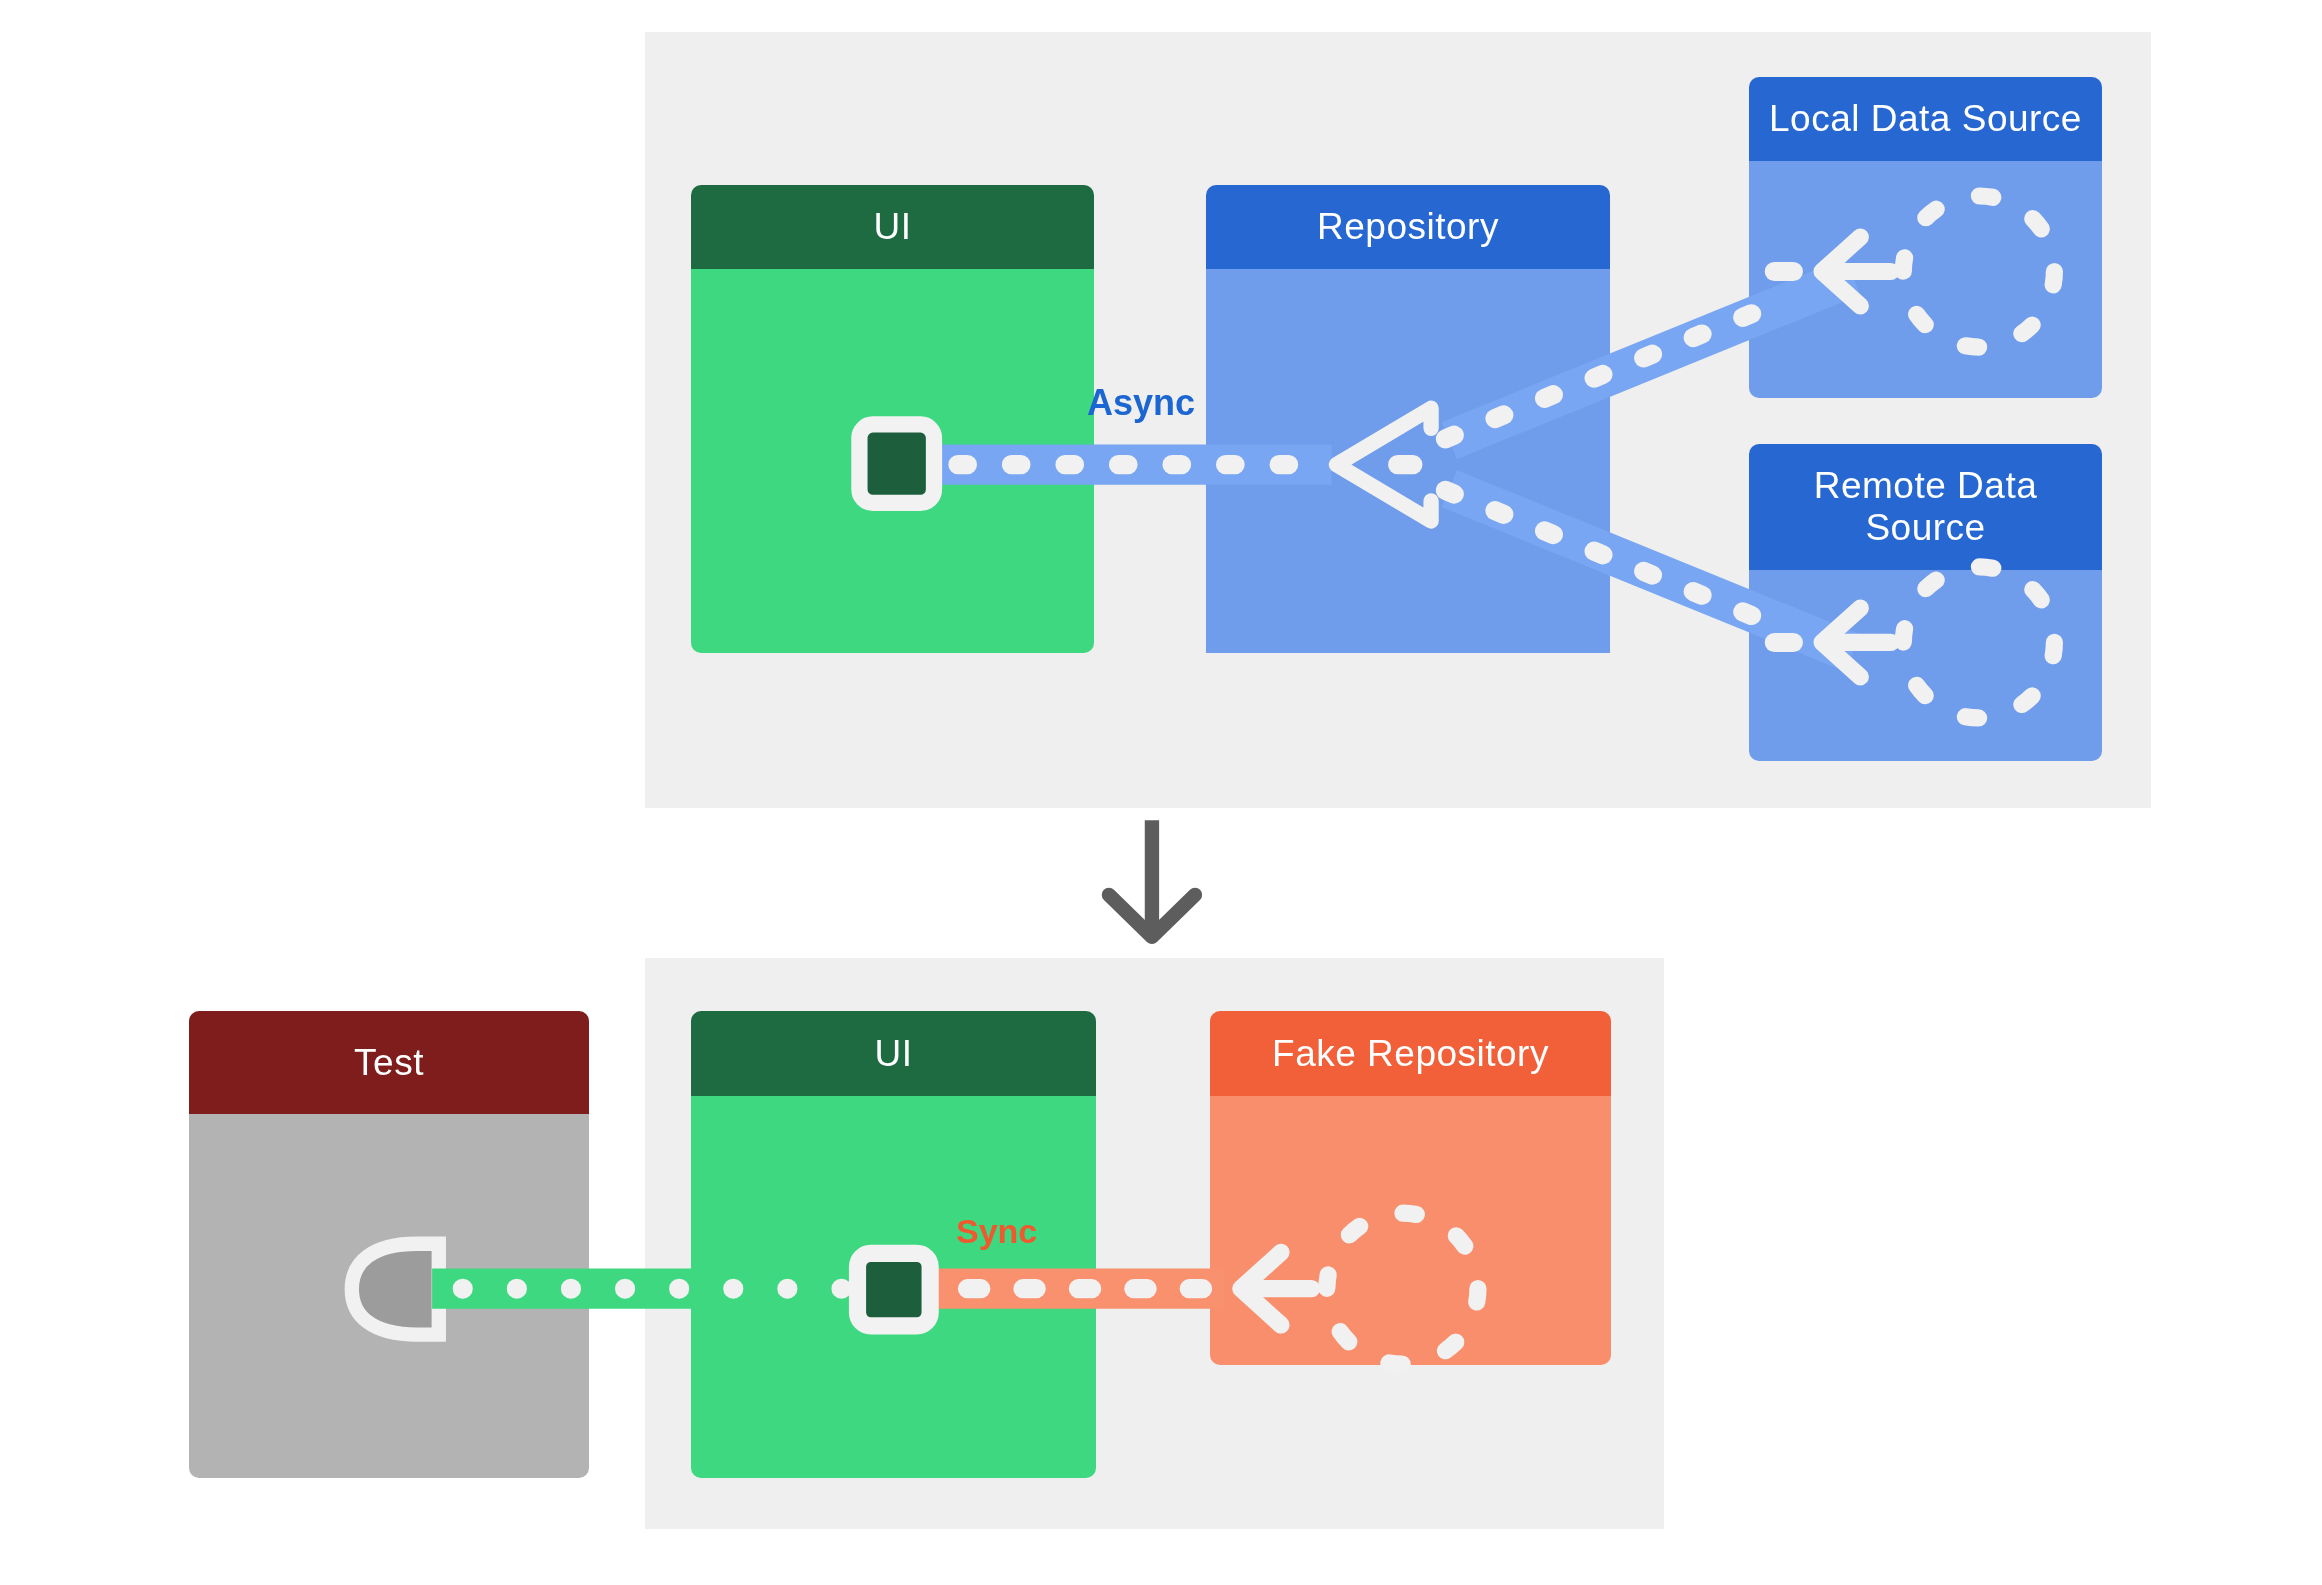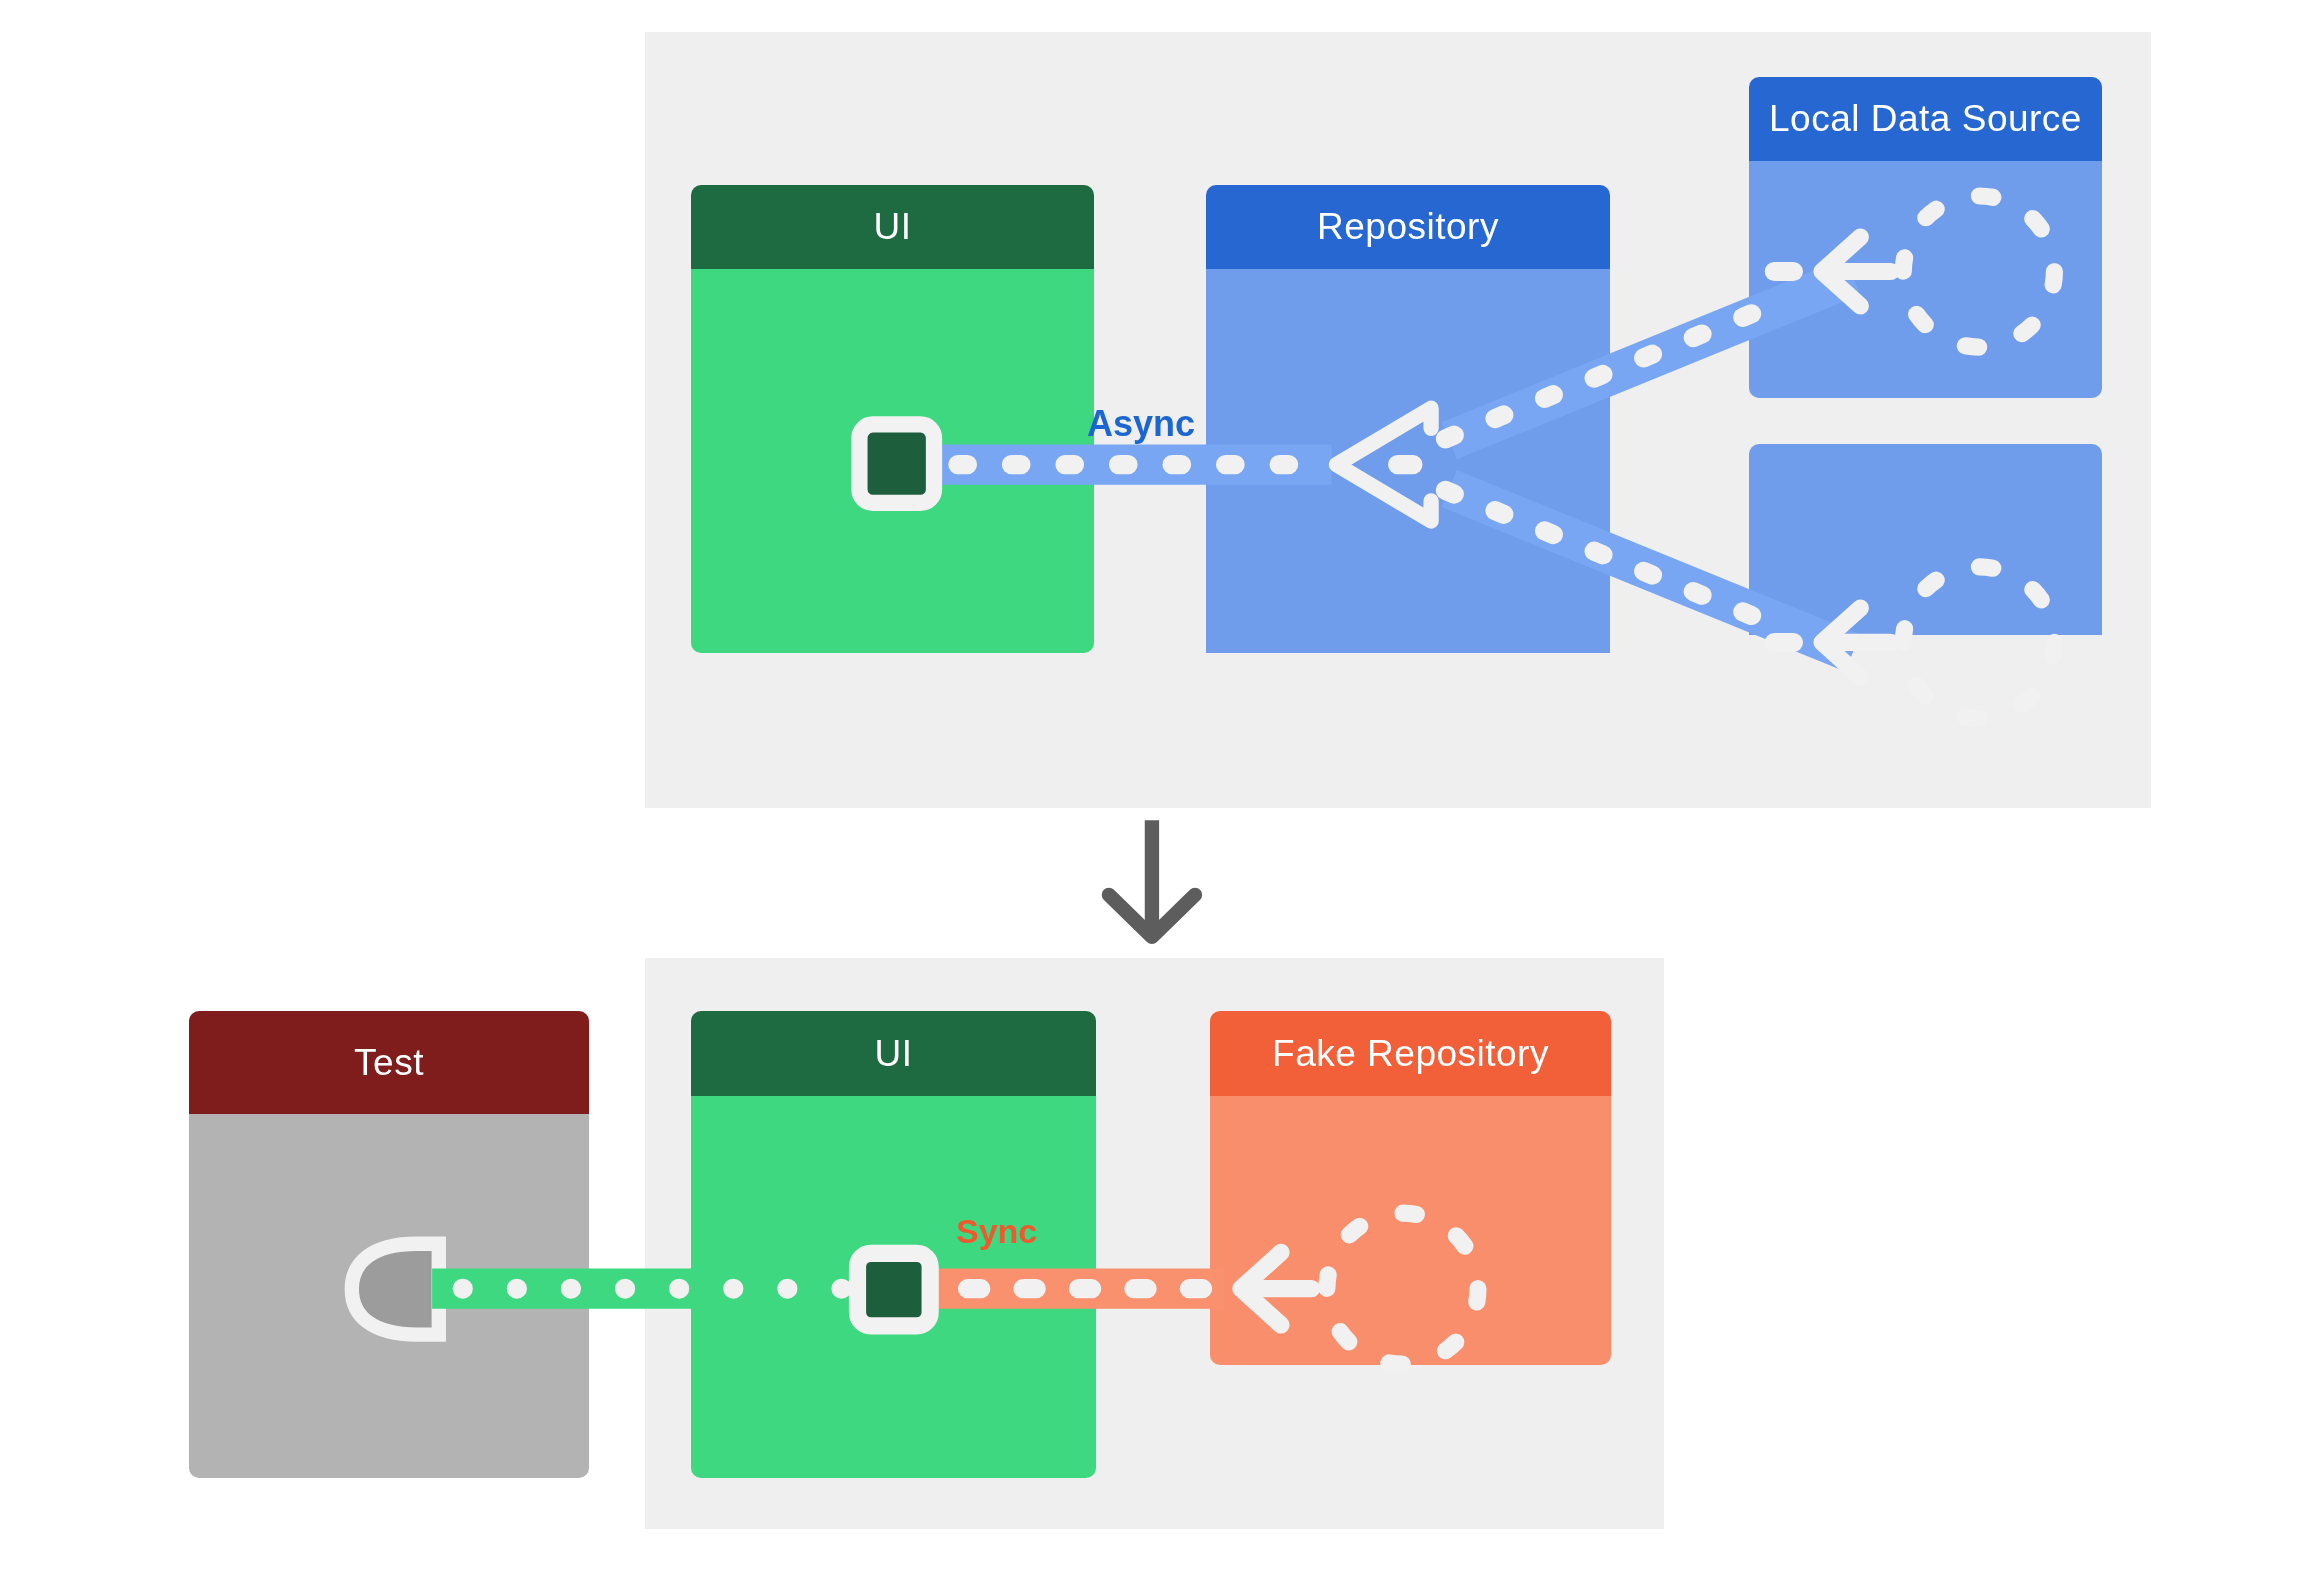--- a/index.html
+++ b/index.html
@@ -44,21 +44,21 @@
   #card-ui-bottom{left:691px;top:1011px;width:405px;height:467px;}
   #card-ui-bottom .hdr{height:85px;background:#1e6b42;}
   #card-ui-bottom .body{height:382px;background:#3ed881;}
 
   #card-fake{left:1210px;top:1011px;width:401px;height:354px;}
   #card-fake .hdr{height:85px;background:#f2603a;}
   #card-fake .body{height:382px;background:#f98e6c;}
 
   
   .edge-label{position:absolute;font-weight:700;line-height:38px;}
-  #async-label{left:956px;top:405px;width:239px;text-align:right;font-size:36px;color:#1b66d1;}
+  #async-label{left:956px;top:384px;width:239px;text-align:right;font-size:36px;color:#1b66d1;}
   #sync-label{left:956px;top:1212px;width:239px;text-align:left;font-size:34px;color:#f0592e;}
 
   #overlay{position:absolute;left:0;top:0;pointer-events:none;}
 </style>
 </head>
 <body>
 
 <div id="canvas">
 
   <div class="panel" id="top-panel"></div>
@@ -79,20 +79,23 @@
   </div>
 
   <div class="card" id="card-local">
     <div class="hdr">
       <span>Local Data Source</span>
     </div>
     <div class="body"></div>
   </div>
 
   <div class="card" id="card-remote">
+    <div class="hdr">
+      <span>Remote Data Source</span>
+    </div>
     <div class="body"></div>
   </div>
 
   <div class="card" id="card-test">
     <div class="hdr">
       <span>Test</span>
     </div>
     <div class="body"></div>
   </div>
 

